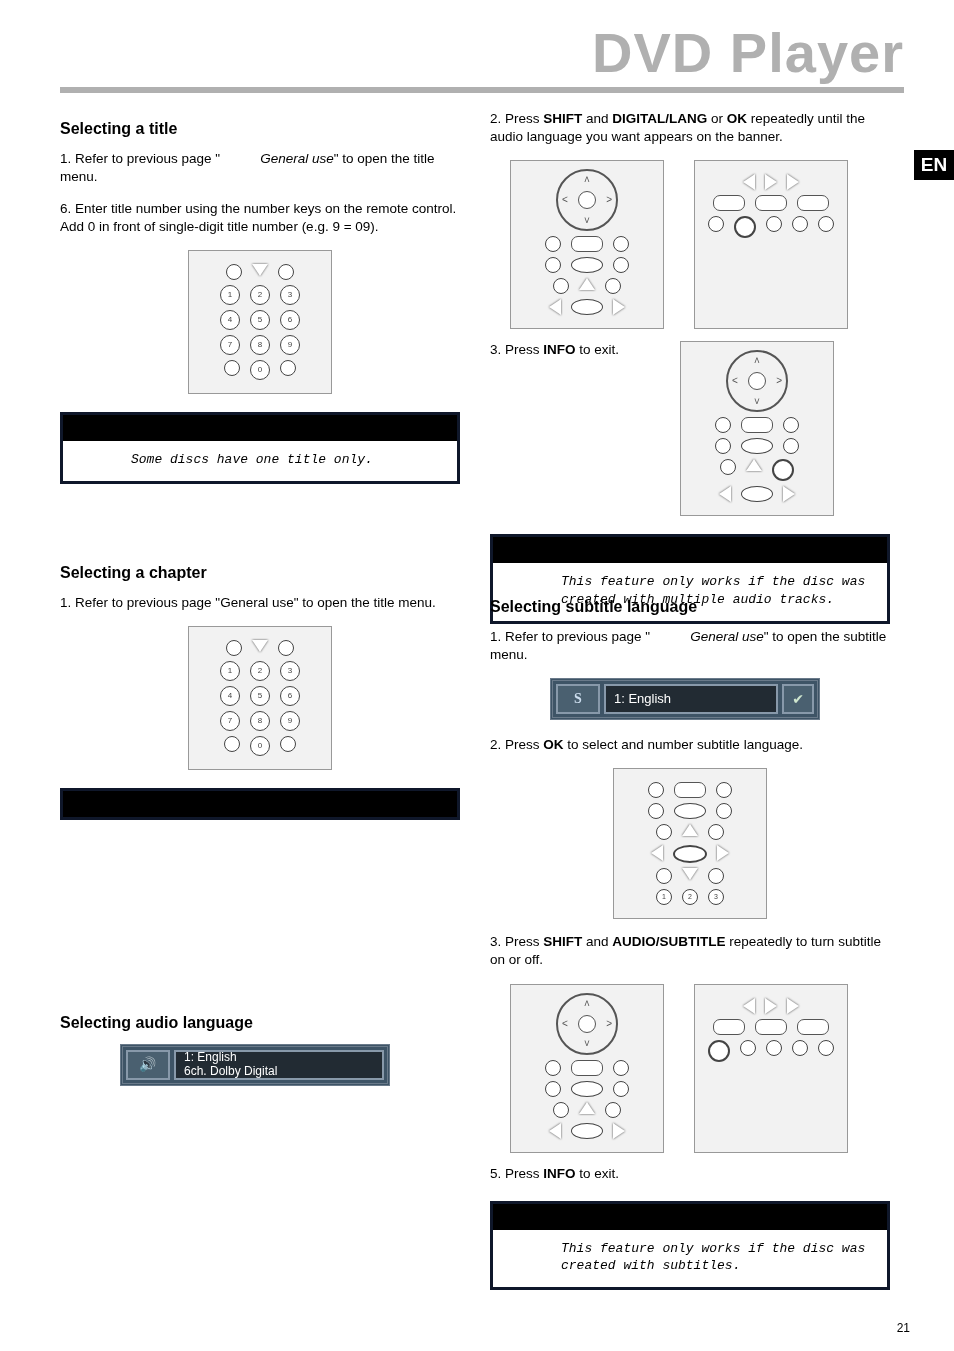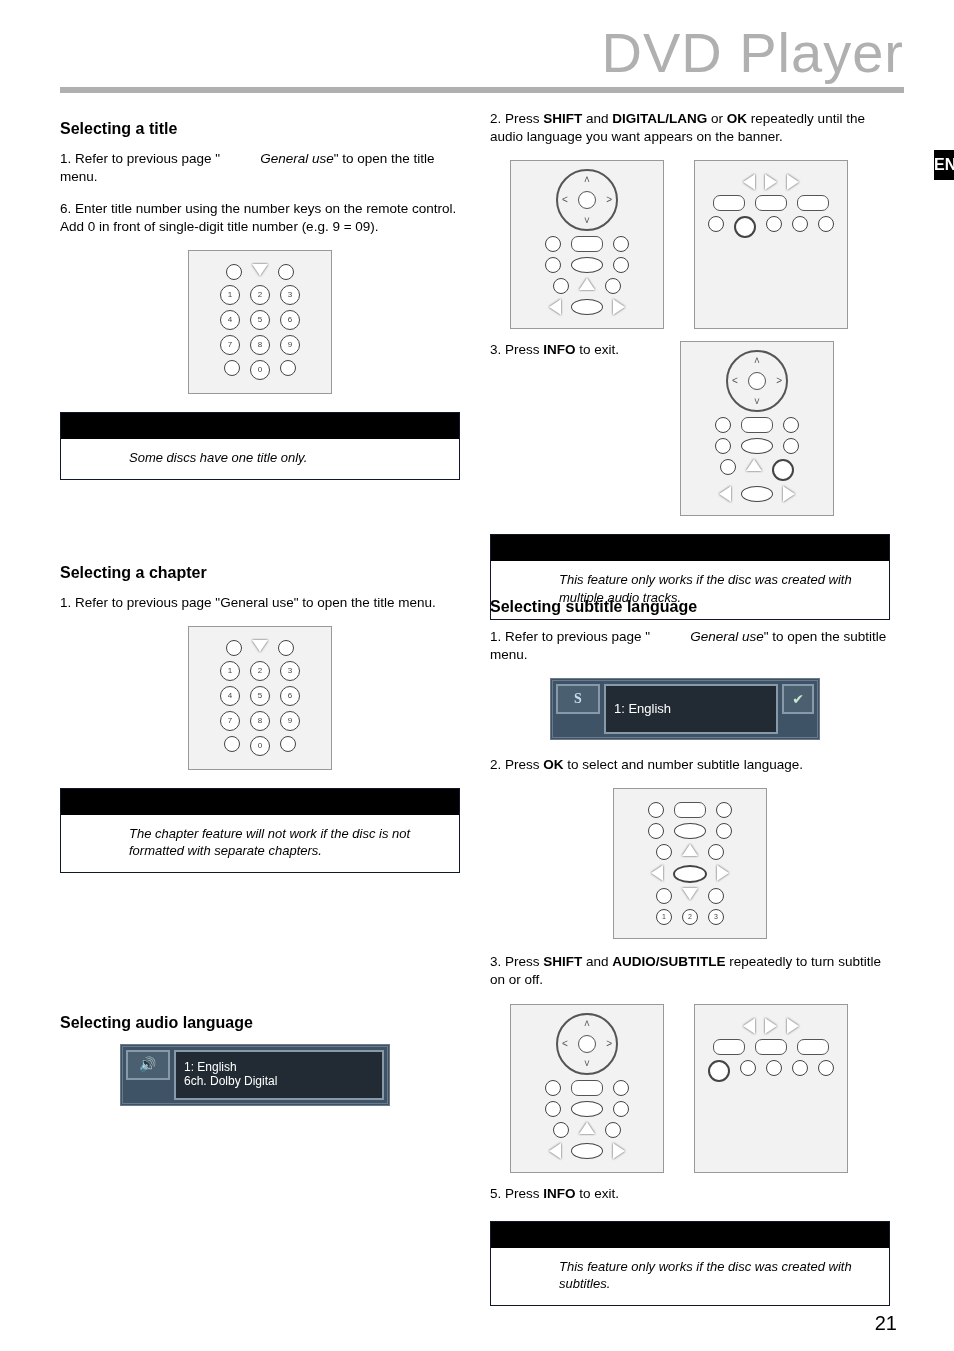--- a/index.html
+++ b/index.html
@@ -17,63 +17,64 @@
     box-sizing: border-box;
   }
   .header {
     position: absolute;
     top: 20px;
     right: 10px;
     left: 60px;
   }
   .title-big {
     font-size: 56px;
-    font-weight: normal;
+    font-weight: bold;
     color: #b0b0b0;
     text-align: right;
     letter-spacing: 1px;
     margin-right: 40px;
   }
   .title-rule {
     height: 6px;
     background: #b0b0b0;
     margin-top: 2px;
     margin-right: 40px;
   }
   .lang-badge {
     position: absolute;
     right: 0;
     top: 150px;
-    width: 20px;
+    width: 40px;
     height: 30px;
     background: #000;
     color: #fff;
     font-weight: bold;
-    font-size: 16px;
+    font-size: 19px;
     text-align: center;
     line-height: 30px;
   }
   .col {
     position: absolute;
     width: 400px;
     font-size: 13.5px;
     line-height: 1.35;
   }
   .col.left { left: 60px; }
   .col.right { left: 490px; }
   h3.section {
     font-size: 16px;
     font-weight: bold;
     margin: 0 0 10px 0;
   }
   p { margin: 0 0 14px 0; }
   .italic { font-style: italic; margin-left: 40px; }
   .note-box {
-    border: 1px solid #0f172a;
+    border: 3px solid #0f172a;
     margin: 18px 0;
+    font-family: Liberation Mono, monospace;
   }
   .note-bar {
     background: #000;
     height: 26px;
   }
   .note-body {
     padding: 10px 14px 12px 68px;
     font-style: italic;
     font-size: 13px;
     line-height: 1.35;
@@ -116,21 +117,21 @@
   }
   .osd-icon-box{
     width: 40px; height: 26px;
     border: 2px solid #8899aa;
     background: #4a6070;
     display:flex;align-items:center;justify-content:center;
     color:#cde;font-weight:bold;font-size:14px;
   }
   .osd-text-box {
     flex:1;height:26px;border:2px solid #8899aa;background:#222b33;
-    color:#fff;font-size:12px;padding:10px 8px;display:flex;flex-direction:column;justify-content:center;
+    color:#fff;font-size:12px;padding:0 8px;display:flex;flex-direction:column;justify-content:center;
     margin-left:4px;line-height:1.1;
   }
   .osd-text-box.single{font-size:13px;}
   .osd-end-box{
     width: 28px; height: 26px;
     border: 2px solid #8899aa;
     background: #4a6070;
     margin-left:4px;
     display:flex;align-items:center;justify-content:center;color:#cfe6cf;font-size:14px;
   }
@@ -141,23 +142,23 @@
   .jogdial .c{width:16px;height:16px;border:1px solid #555;border-radius:50%;background:#fff;position:absolute;left:50%;top:50%;transform:translate(-50%,-50%);}
   .jogdial .arr{position:absolute;font-size:10px;color:#555;}
   .jogdial .up{left:50%;top:2px;transform:translateX(-50%);}
   .jogdial .dn{left:50%;bottom:2px;transform:translateX(-50%);}
   .jogdial .lf{left:4px;top:50%;transform:translateY(-50%);}
   .jogdial .rt{right:4px;top:50%;transform:translateY(-50%);}
   .mini-centered{display:flex;justify-content:center;}
   .pill{width:30px;height:14px;border:1px solid #555;border-radius:7px;background:#fff;}
   .pagenum{
     position:absolute;
-    right:57px;
+    right:44px;
     bottom:16px;
-    font-size:20px;
+    font-size:12px;
   }
   strong{font-weight:bold;}
 </style>
 </head>
 <body>
 
 <div class="page">
 
   <div class="header">
     <div class="title-big">DVD Player</div>
@@ -233,21 +234,20 @@
         </div>
       <div class="row3">
           <div class="btn-o sm"></div>
           <div class="btn-o">0</div>
           <div class="btn-o sm"></div>
         </div>
     </div>
 
     <div class="note-box">
       <div class="note-bar"></div>
-      <div class="note-body">The chapter feature will not work if the disc is not formatted with separate chapters.</div>
     </div>
   </div>
 
   <div class="col left" style="top:1012px;">
     <h3 class="section">Selecting audio language</h3>
     <div class="osd">
       <div class="osd-outer">
         <div class="osd-icon-box">🔊</div>
         <div class="osd-text-box">
           <span>1: English</span>

